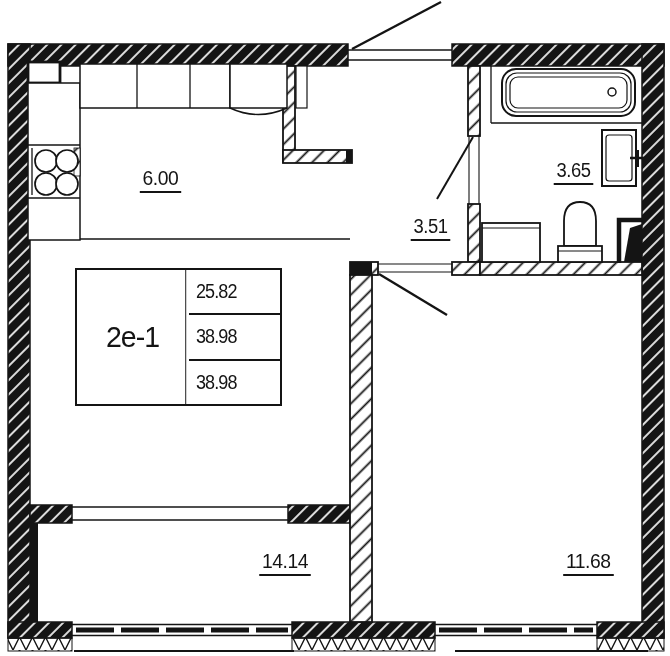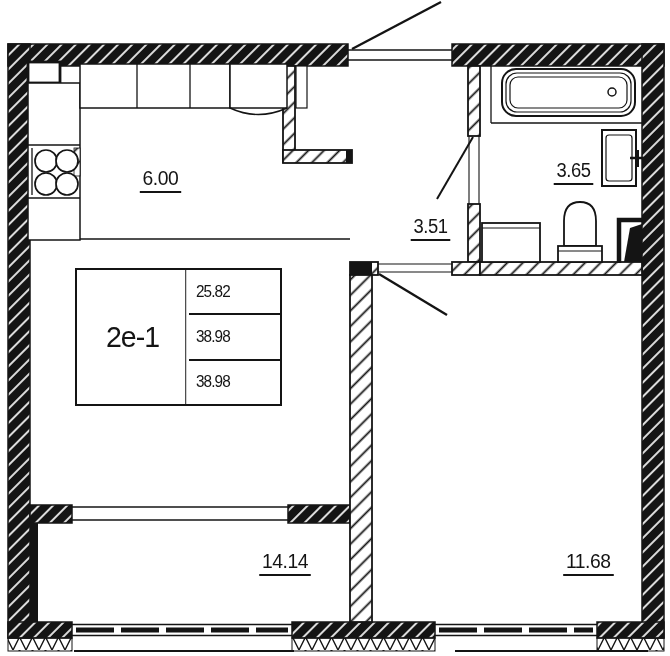--- a/index.html
+++ b/index.html
@@ -20,21 +20,21 @@
     position:absolute;left:75px;top:268px;width:207px;height:138px;
     border:2px solid #141414;background:#ffffff;display:flex;box-sizing:border-box;
   }
   .unit-cell-type{
     width:112px;border-right:1.6px solid #141414;display:flex;
     align-items:center;justify-content:center;box-sizing:border-box;
     font-size:30px;letter-spacing:-1px;transform:scaleX(0.95);
   }
   .unit-col-areas{flex:1;display:flex;flex-direction:column;}
   .arow{flex:1;display:flex;align-items:center;padding-left:7px;
-    font-size:17px;letter-spacing:-1px;box-sizing:border-box;}
+    font-size:20px;letter-spacing:-1px;box-sizing:border-box;}
   .arow-1{border-bottom:2.5px solid #141414;}
   .arow-2{border-bottom:2.5px solid #141414;}
   .num{transform:scaleX(0.9);transform-origin:left center;display:inline-block;}
 </style>
 </head>
 <body>
 
 <div class="plan-wrap">
 
 <svg class="plan-svg" width="670" height="656" viewBox="0 0 670 656">

